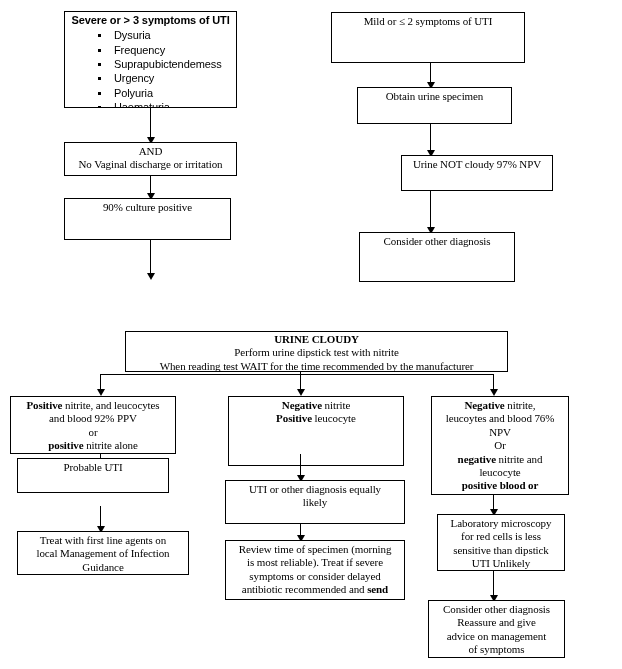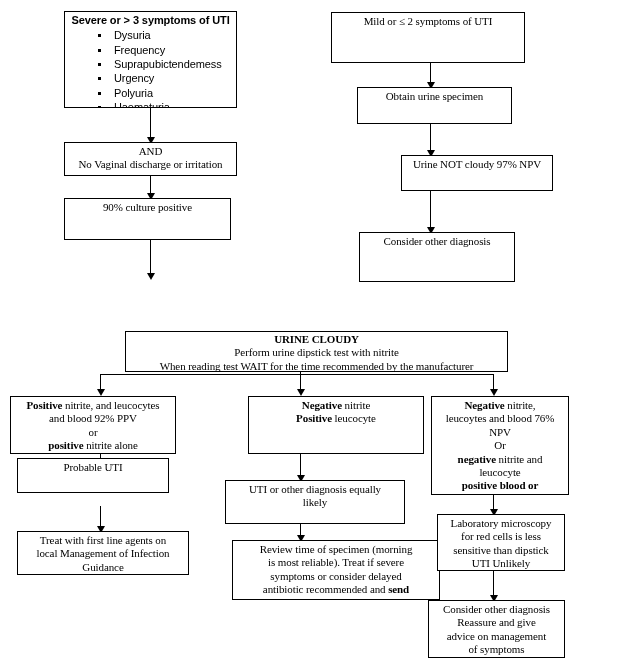--- a/index.html
+++ b/index.html
@@ -146,37 +146,37 @@
 
   <div class="vline" style="left:100px;top:506px;height:24px;"></div>
   <div class="arrow" style="left:97px;top:526px;"></div>
 
   <div class="node" style="left:17px;top:531px;width:172px;height:44px;">
     <span class="ln">Treat with first line agents on</span>
     <span class="ln">local Management of Infection</span>
     <span class="ln">Guidance</span>
   </div>
 
-  <div class="node" style="left:228px;top:396px;width:176px;height:58px;margin-left:20px;">
+  <div class="node" style="left:228px;top:396px;width:176px;height:70px;">
     <span class="ln"><b>Negative</b><span> nitrite</span></span>
     <span class="ln"><b>Positive</b><span> leucocyte</span></span>
   </div>
 
   <div class="vline" style="left:300px;top:454px;height:25px;"></div>
   <div class="arrow" style="left:297px;top:475px;"></div>
 
   <div class="node" style="left:225px;top:480px;width:180px;height:44px;">
     <span class="ln">UTI or other diagnosis equally</span>
     <span class="ln">likely</span>
   </div>
 
   <div class="vline" style="left:300px;top:524px;height:15px;"></div>
   <div class="arrow" style="left:297px;top:535px;"></div>
 
-  <div class="node" style="left:232px;top:540px;width:208px;height:60px;">
+  <div class="node" style="left:225px;top:540px;width:180px;height:60px;">
     <span class="ln">Review time of specimen (morning</span>
     <span class="ln">is most reliable). Treat if severe</span>
     <span class="ln">symptoms or consider delayed</span>
     <span class="ln"><span>antibiotic recommended and </span><b>send</b></span>
     <span class="ln"><b>urine for culture</b></span>
   </div>
 
   <div class="node" style="left:431px;top:396px;width:138px;height:99px;">
     <span class="ln"><b>Negative</b><span> nitrite,</span></span>
     <span class="ln">leucoytes and blood 76%</span>

